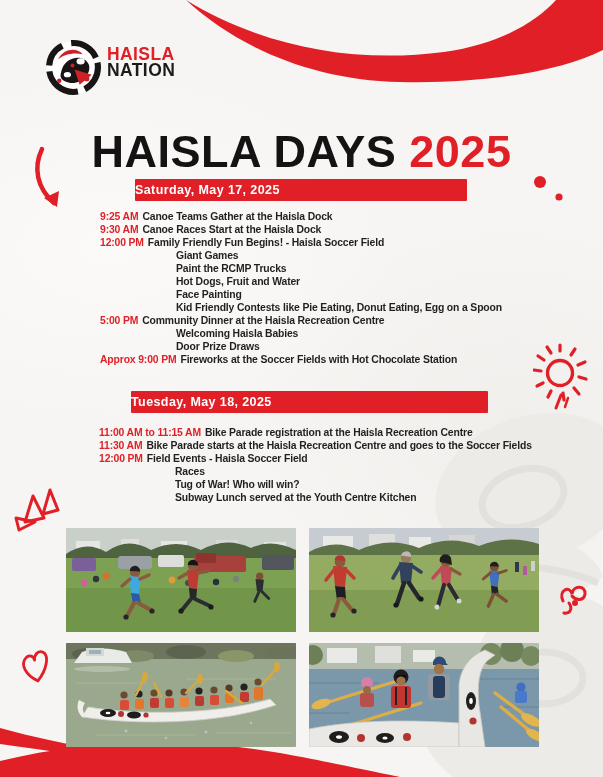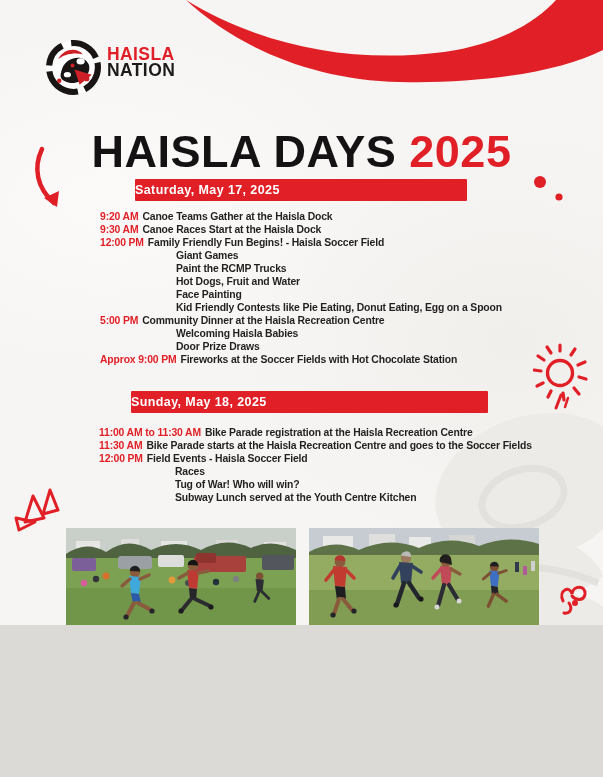--- a/index.html
+++ b/index.html
@@ -1,16 +1,16 @@
 <!DOCTYPE html>
 <html><head>
 <meta charset="utf-8">
 <style>
   html,body{margin:0;padding:0;background:#dcdad7;}
-  .page{position:relative;width:603px;height:625px;margin:0 auto;overflow:hidden;
+  .page{position:relative;width:603px;height:777px;margin:0 auto;overflow:hidden;
         background:#f6f5f3;font-family:"Liberation Sans",sans-serif;
         background-image:radial-gradient(ellipse 420px 260px at 18% 32%, #fbfaf9 0%, rgba(246,245,243,0) 70%),
                          radial-gradient(ellipse 380px 300px at 85% 55%, #f1efec 0%, rgba(246,245,243,0) 70%);}
   .abs{position:absolute;}
   svg{display:block;}
 
   
   .brand{left:107px;top:46px;font-weight:bold;font-size:17.5px;line-height:16px;letter-spacing:.4px;}
   .brand .l1{color:#e01f26;}
   .brand .l2{color:#1d1b1a;}
@@ -87,21 +87,21 @@
   </div>
 
   <div class="abs z2 banner" style="left:135px;top:179px;width:332px">Saturday, May 17, 2025</div>
 
   <svg class="abs z2" style="left:530px;top:172px" width="36" height="32" viewBox="0 0 36 32">
     <circle cx="10" cy="10" r="6" fill="#e01f26"></circle>
     <circle cx="29" cy="25" r="3.6" fill="#e01f26"></circle>
   </svg>
 
   <div class="abs z2 sched" style="left:100px;top:210px">
-    <div class="line"><span class="t">9:20 AM</span><span>Canoe Teams Gather at the Haisla Dock</span></div>
+    <div class="line"><span class="t">9:25 AM</span><span>Canoe Teams Gather at the Haisla Dock</span></div>
     <div class="line"><span class="t">9:30 AM</span><span>Canoe Races Start at the Haisla Dock</span></div>
     <div class="line"><span class="t">12:00 PM</span><span>Family Friendly Fun Begins! - Haisla Soccer Field</span></div>
     <div class="line sub">Giant Games</div>
     <div class="line sub">Paint the RCMP Trucks</div>
     <div class="line sub">Hot Dogs, Fruit and Water</div>
     <div class="line sub">Face Painting</div>
     <div class="line sub">Kid Friendly Contests like Pie Eating, Donut Eating, Egg on a Spoon</div>
     <div class="line"><span class="t">5:00 PM</span><span>Community Dinner at the Haisla Recreation Centre</span></div>
     <div class="line sub">Welcoming Haisla Babies</div>
     <div class="line sub">Door Prize Draws</div>
@@ -123,24 +123,24 @@
       <path d="M11,21 L5,17"></path>
         <path d="M18,14 L14,8"></path>
     </g>
   </svg>
 
   <svg class="abs z2" style="left:551px;top:392px" width="20" height="20" viewBox="0 0 20 20">
     <path d="M5,16 L10,3" stroke="#e01f26" stroke-width="3" stroke-linecap="round"></path>
     <path d="M14,15 L17,6" stroke="#e01f26" stroke-width="2.4" stroke-linecap="round"></path>
   </svg>
 
-  <div class="abs z2 banner" style="left:131px;top:391px;width:357px">Sunday, May 18, 2025</div>
+  <div class="abs z2 banner" style="left:131px;top:391px;width:357px">Tuesday, May 18, 2025</div>
 
   <div class="abs z2 sched" style="left:99px;top:426px">
-    <div class="line"><span class="t">11:00 AM to 11:30 AM</span><span>Bike Parade registration at the Haisla Recreation Centre</span></div>
+    <div class="line"><span class="t">11:00 AM to 11:15 AM</span><span>Bike Parade registration at the Haisla Recreation Centre</span></div>
     <div class="line"><span class="t">11:30 AM</span><span>Bike Parade starts at the Haisla Recreation Centre and goes to the Soccer Fields</span></div>
     <div class="line"><span class="t">12:00 PM</span><span>Field Events - Haisla Soccer Field</span></div>
     <div class="line sub">Races</div>
     <div class="line sub">Tug of War! Who will win?</div>
     <div class="line sub">Subway Lunch served at the Youth Centre Kitchen</div>
   </div>
 
   <svg class="abs z2" style="left:13px;top:486px" width="50" height="52" viewBox="0 0 50 52">
     <g fill="none" stroke="#e01f26" stroke-width="3" stroke-linejoin="round">
       <path d="M37,4 L45,24 L30,28 Z"></path>

